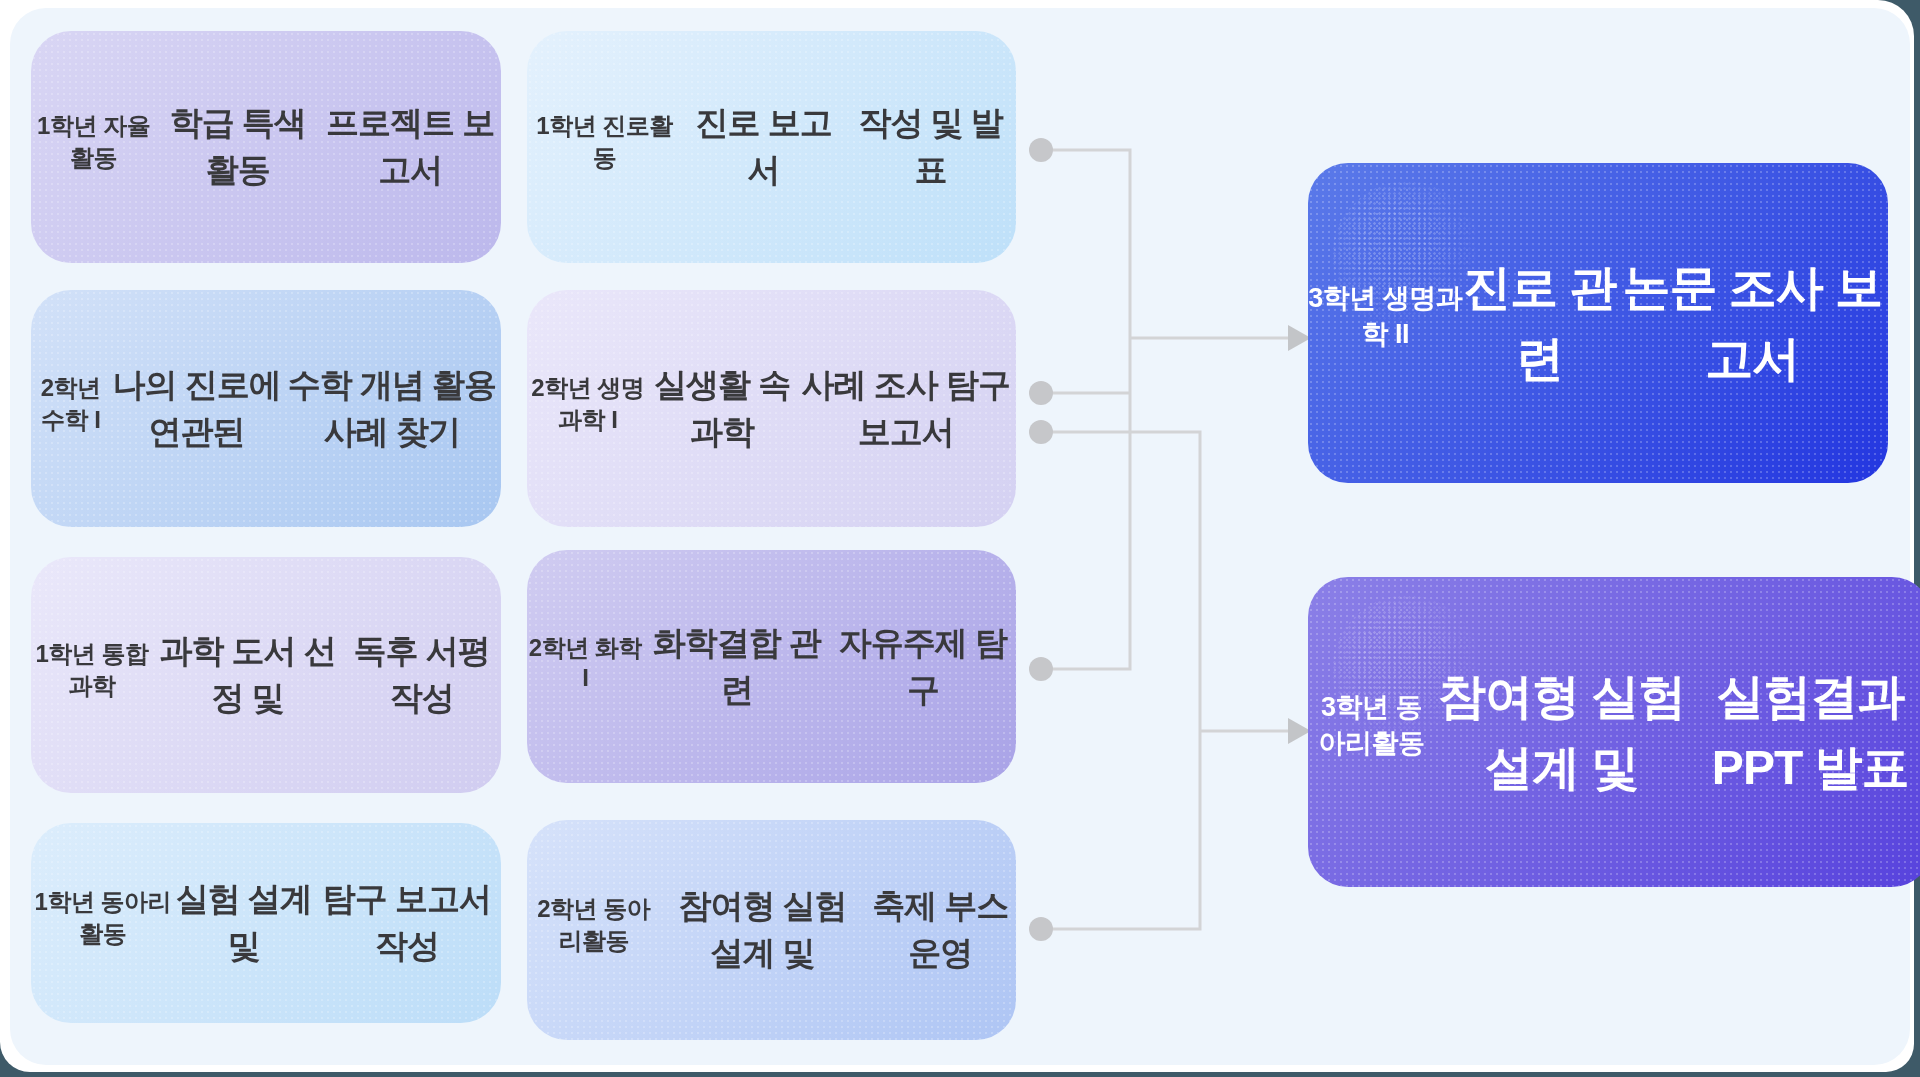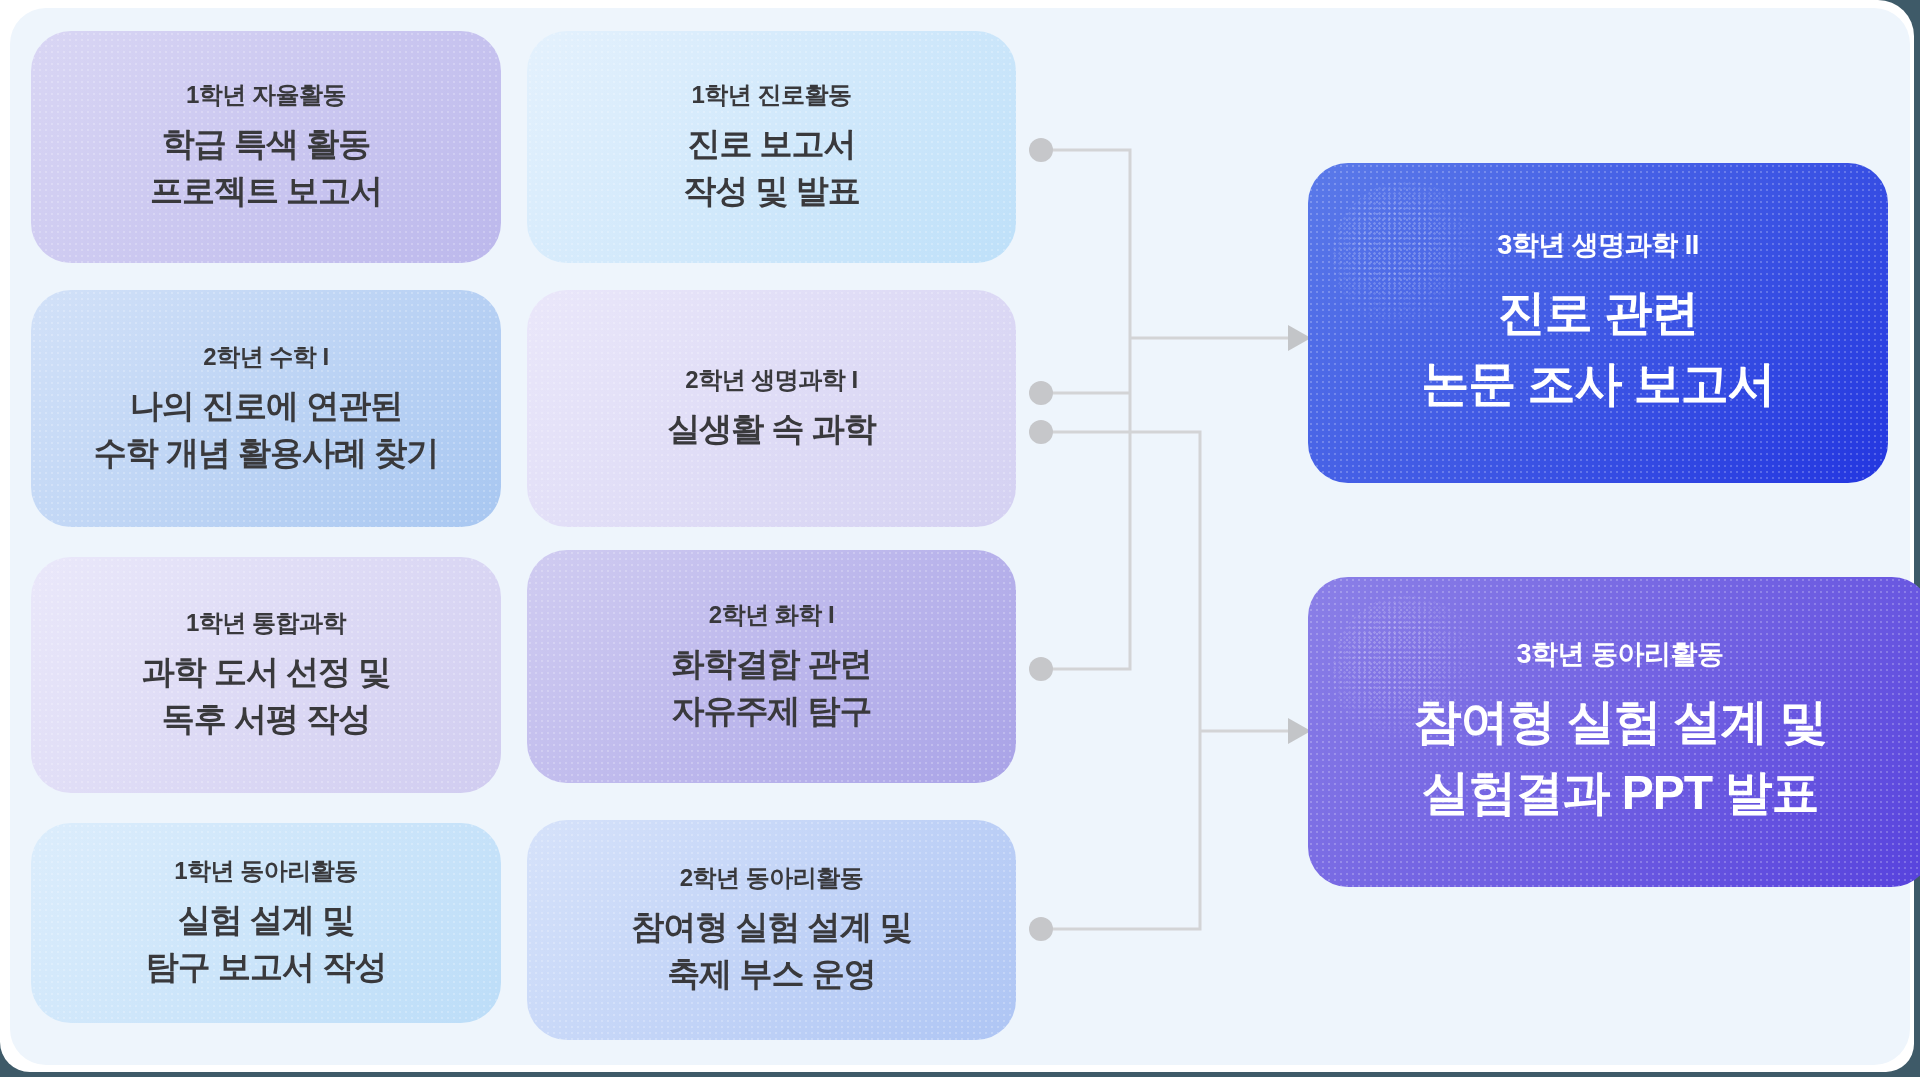--- a/index.html
+++ b/index.html
@@ -15,21 +15,21 @@
   }
   .page{
     position:absolute;left:10px;top:8px;right:10px;bottom:12px;
     background:#eef5fc;
     border-radius:36px;
   }
   .connectors{position:absolute;left:0;top:0;z-index:1;}
   .card{
     position:absolute;z-index:2;
     border-radius:40px;
-    display:flex;flex-direction:column;align-items:center;justify-content:center;
+    display:flex;flex-direction:row;align-items:center;justify-content:center;
     text-align:center;color:#39393c;
   }
   .card::before{
     content:"";position:absolute;inset:0;border-radius:inherit;pointer-events:none;
     background-image:radial-gradient(rgba(255,255,255,0.22) 1px, transparent 1.4px);
     background-size:6px 6px;
   }
   .tag{
     position:relative;font-size:24px;font-weight:700;letter-spacing:-0.5px;margin-bottom:10px;
   }
@@ -102,20 +102,21 @@
   </div>
 
   <div class="card M0" style="background: linear-gradient(135deg, rgb(228, 241, 253) 0%, rgb(190, 224, 249) 100%);">
     <div class="tag">1학년 진로활동</div>
     <div class="line">진로 보고서</div>
     <div class="line">작성 및 발표</div>
   </div>
   <div class="card M1" style="background: linear-gradient(135deg, rgb(234, 231, 250) 0%, rgb(212, 209, 242) 100%);">
     <div class="tag">2학년 생명과학 I</div>
     <div class="line">실생활 속 과학</div>
+    <div class="line">사례 조사 탐구 보고서</div>
   </div>
   <div class="card M2" style="background: linear-gradient(135deg, rgb(208, 204, 241) 0%, rgb(169, 163, 231) 100%);">
     <div class="tag">2학년 화학 I</div>
     <div class="line">화학결합 관련</div>
     <div class="line">자유주제 탐구</div>
   </div>
   <div class="card M3" style="background: linear-gradient(135deg, rgb(214, 226, 250) 0%, rgb(174, 197, 244) 100%);">
     <div class="tag">2학년 동아리활동</div>
     <div class="line">참여형 실험 설계 및</div>
     <div class="line">축제 부스 운영</div>

